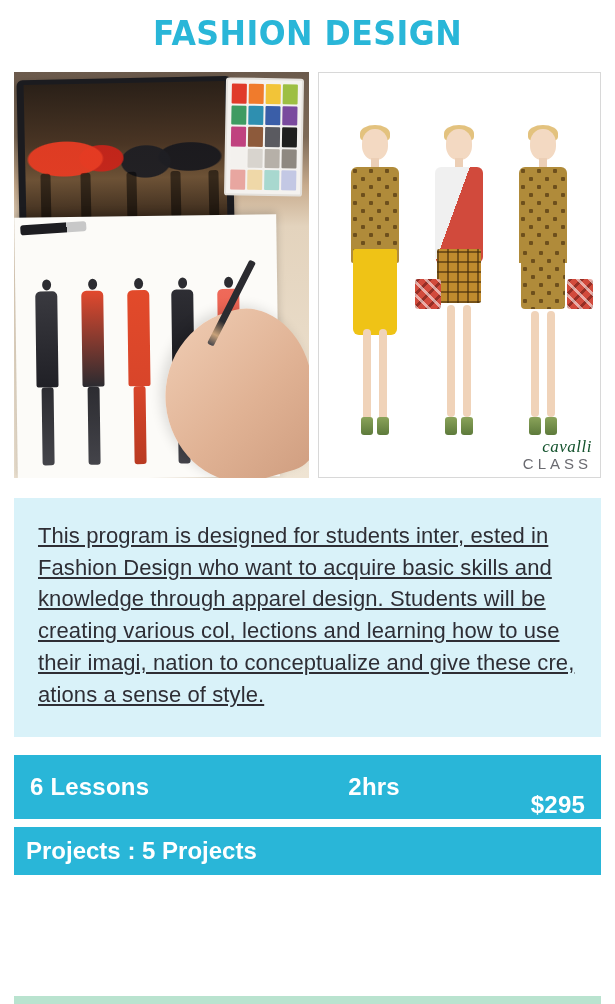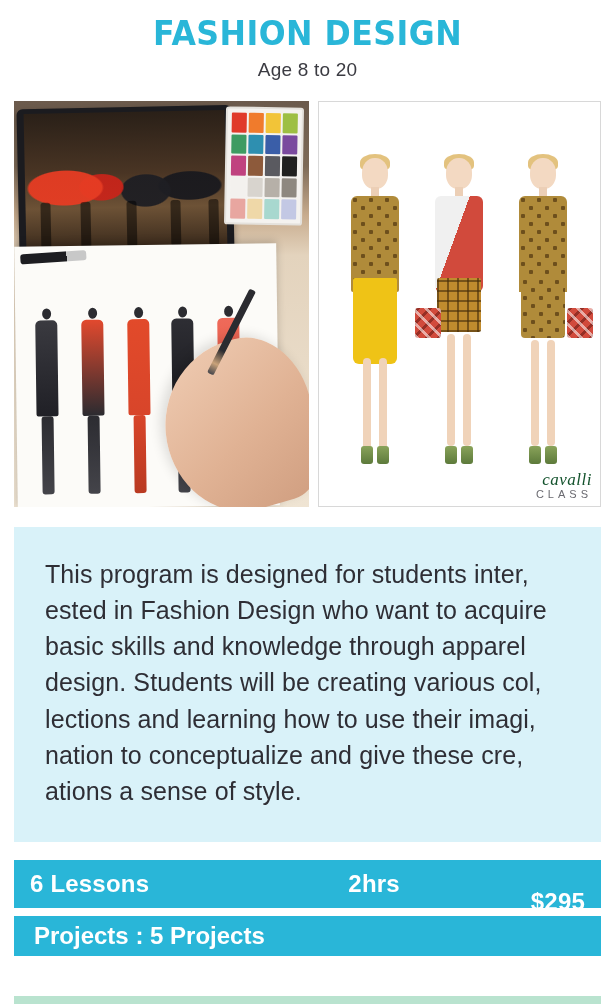--- a/index.html
+++ b/index.html
@@ -255,82 +255,82 @@
     line-height: 1;
   }
   .wm-1 {
     font-family: "Liberation Serif", serif;
     font-style: italic;
     font-size: 17px;
     color: #14532d;
     letter-spacing: 0.5px;
   }
   .wm-2 {
-    font-size: 11px;
+    font-size: 15px;
     letter-spacing: 4px;
     color: #6a6a70;
     margin-top: 1px;
   }
 
   
   .description {
     margin: 20px 14px 0 14px;
     background: #d9f2f9;
     padding: 22px 24px 26px 24px;
   }
   .description p {
-    margin: 7px;
-    font-size: 25px;
+    margin: 0;
+    font-size: 22px;
     line-height: 1.45;
     color: #2e2e35;
     letter-spacing: 0.1px;
+    text-decoration: underline;
   }
 
   
   .info-bar {
     margin: 18px 14px 0 14px;
     background: #29b6d8;
     color: #ffffff;
     font-weight: bold;
     font-size: 24px;
-    height: 48px;
+    height: 64px;
     display: flex;
     align-items: center;
     padding: 0 16px;
     letter-spacing: 0.2px;
   }
   .info-bar .lessons { flex: 0 0 46%; text-align: left; }
   .info-bar .duration { flex: 1; text-align: center; }
   .info-bar .price { flex: 0 0 22%; text-align: right; margin-top: 36px; }
   .projects-bar {
     margin: 8px 14px 0 14px;
     background: #29b6d8;
     color: #ffffff;
     font-weight: bold;
     font-size: 24px;
-    height: 40px;
+    height: 48px;
     display: flex;
     align-items: center;
-    padding: 0 20px;
+    padding: 0 12px;
   }
   .footer-strip {
     position: absolute;
     left: 14px; right: 14px; bottom: 0;
     height: 8px;
     background: #b9e3cf;
   }
 </style>
 </head>
 <body>
 
 <div class="page">
 
   <div class="header">
     <div class="title">FASHION DESIGN</div>
-    <div class="subtitle">Age 8 to 20</div>
   </div>
 
   <div class="images">
 
     <div class="photo photo-left">
       <div class="desk"></div>
 
       <div class="tablet">
         <div class="runway"></div>
         <div class="figline" style="left:22px;"></div>

